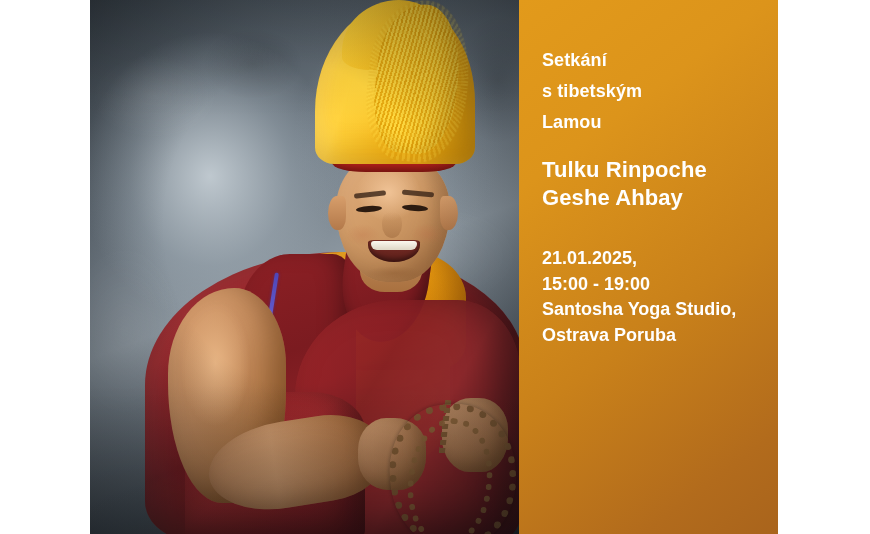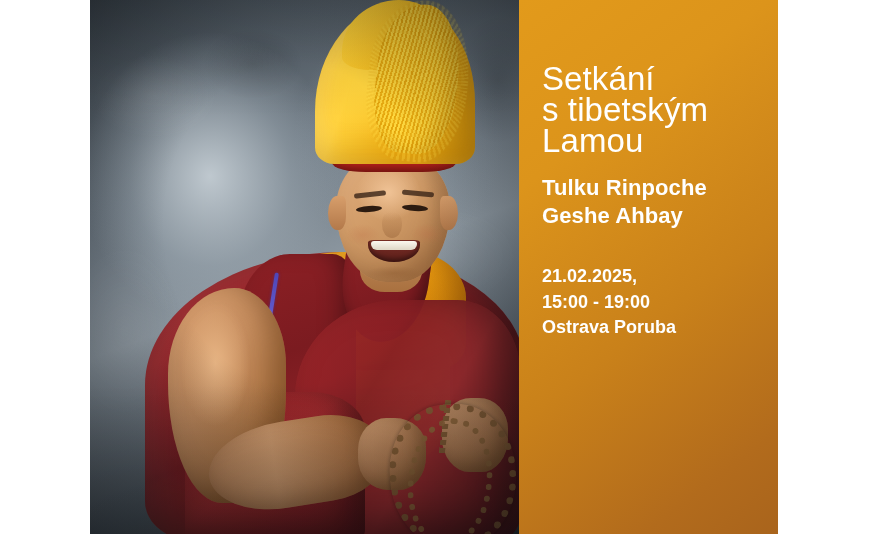--- a/index.html
+++ b/index.html
@@ -243,24 +243,24 @@
   .panel{
     position:absolute;left:519px;top:0;width:259px;height:534px;
     background:linear-gradient(143deg,#e29a1b 0%,#dc941b 26%,#c9811a 58%,#b26b1c 86%,#a9641c 100%);
     overflow:hidden;
   }
   .panel-inner{
     position:absolute;left:23px;top:0;right:6px;height:534px;
     display:flex;flex-direction:column;justify-content:flex-start;
   }
   .t-head{
-    margin-top:63px;
+    margin-top:45px;
     color:#ffffff;
-    font-size:33px;
-    font-weight:400;
+    font-size:18px;
+    font-weight:700;
     line-height:31px;
     letter-spacing:.1px;
     white-space:nowrap;
   }
   .t-name{
     margin-top:18px;
     color:#ffffff;
     font-size:22px;
     font-weight:700;
     line-height:28px;
@@ -342,21 +342,22 @@
         <div>s tibetským</div>
         <div>Lamou</div>
       </div>
 
       <div class="t-name">
         <div>Tulku Rinpoche</div>
         <div>Geshe Ahbay</div>
       </div>
 
       <div class="t-block">
-        <div class="b">21.02.2025,</div>
+        <div class="b">21.01.2025,</div>
         <div class="n">15:00 - 19:00</div>
+        <div class="b">Santosha Yoga Studio,</div>
         <div class="n">Ostrava Poruba</div>
       </div>
 
     </div>
   </div>
 
 </div>
 
 </body></html>

